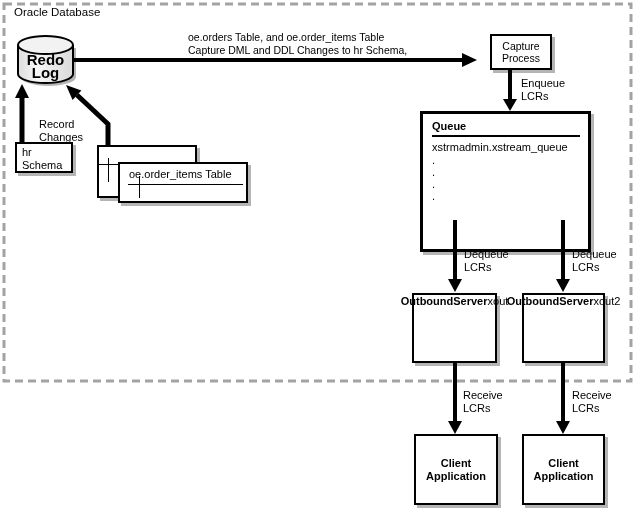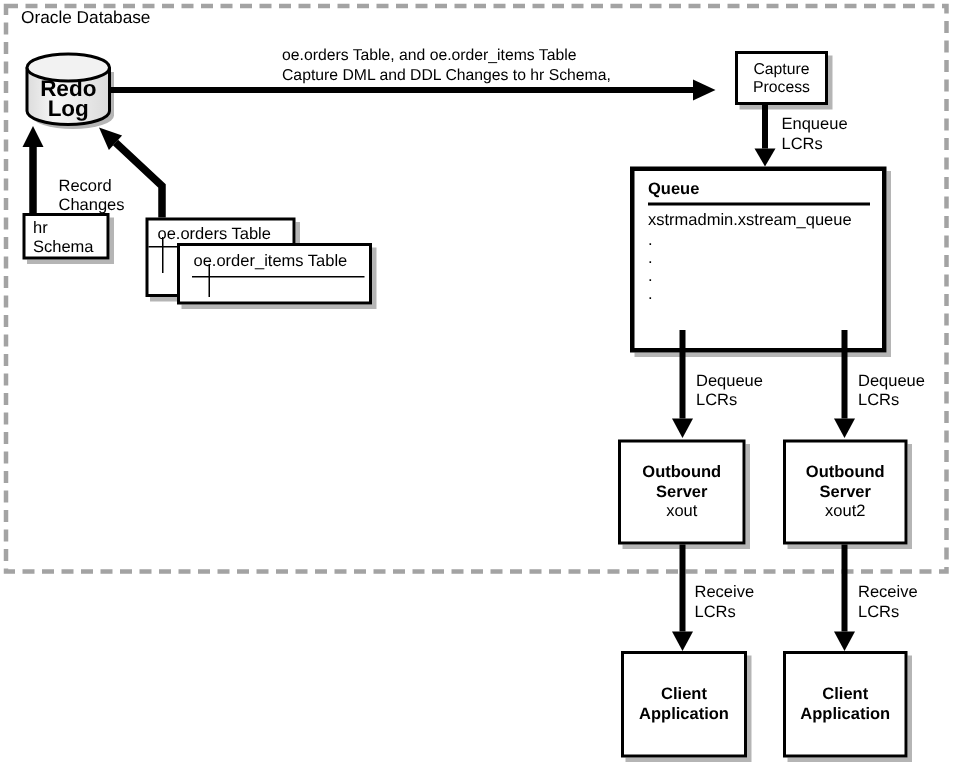--- a/index.html
+++ b/index.html
@@ -26,27 +26,27 @@
   #oe-orders{left:97px;top:145px;width:100px;height:53px;z-index:2;font-size:11px;}
   #oe-orders .tbl-label{padding:3px 0 0 6px;}
   #oe-order-items{left:118px;top:162px;width:130px;height:41px;z-index:3;font-size:11px;}
   #oe-order-items .tbl-label{padding:4px 0 0 9px;}
   .hline{position:absolute;border-top:1px solid #000;height:0;}
   .vline{position:absolute;border-left:1px solid #000;width:0;}
 
   #capture-process{left:490px;top:34px;width:62px;height:36px;display:flex;flex-direction:column;
     align-items:center;justify-content:center;font-size:10.5px;line-height:12.5px;text-align:center;}
 
-  #queue{left:420px;top:111px;width:171px;height:124px;padding:5px 8px 0 9px;font-size:11px;}
+  #queue{left:420px;top:111px;width:171px;height:141px;padding:5px 8px 0 9px;font-size:11px;}
   #queue .q-title{font-weight:bold;line-height:14px;}
   #queue .q-divider{border-top:2px solid #000;width:148px;margin:2px 0 3px 0;height:0;}
   #queue .q-name{line-height:14px;}
   #queue .q-dot{line-height:12px;font-size:11px;}
 
-  .outbound{width:85px;height:70px;display:flex;flex-direction:column;align-items:center;
+  .outbound{width:85px;height:70px;display:flex;flex-direction:row;
     justify-content:center;font-size:11px;line-height:13px;text-align:center;}
   #outbound-left{left:412px;top:293px;}
   #outbound-right{left:522px;top:293px;width:83px;}
 
   .client{width:84px;height:71px;display:flex;flex-direction:column;align-items:center;
     justify-content:center;font-size:11px;line-height:13px;font-weight:bold;}
   #client-left{left:414px;top:434px;}
   #client-right{left:522px;top:434px;width:83px;}
 
   #oracle-db-title{left:14px;top:6px;font-size:11.5px;font-weight:normal;}
@@ -81,21 +81,20 @@
       <ellipse cx="45.5" cy="45" rx="27.5" ry="9" fill="#f2f2f2" stroke="#000" stroke-width="2"></ellipse>
     </g>
   </svg>
 
   <div class="node" id="hr-schema">
     <div>hr</div>
     <div>Schema</div>
   </div>
 
   <div class="node" id="oe-orders">
-    <div class="tbl-label">oe.orders Table</div>
     <div class="hline" style="left:0;top:17px;width:96px;"></div>
     <div class="vline" style="left:9px;top:11px;height:24px;"></div>
   </div>
 
   <div class="node" id="oe-order-items">
     <div class="tbl-label">oe.order_items Table</div>
     <div class="hline" style="left:8px;top:20px;width:115px;"></div>
     <div class="vline" style="left:19px;top:12px;height:22px;"></div>
   </div>
 

